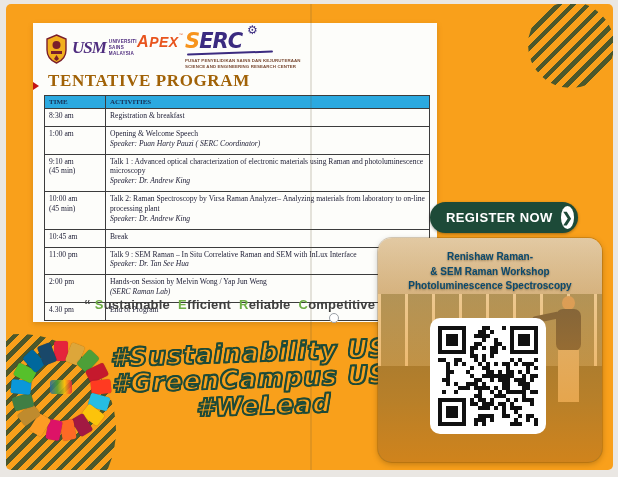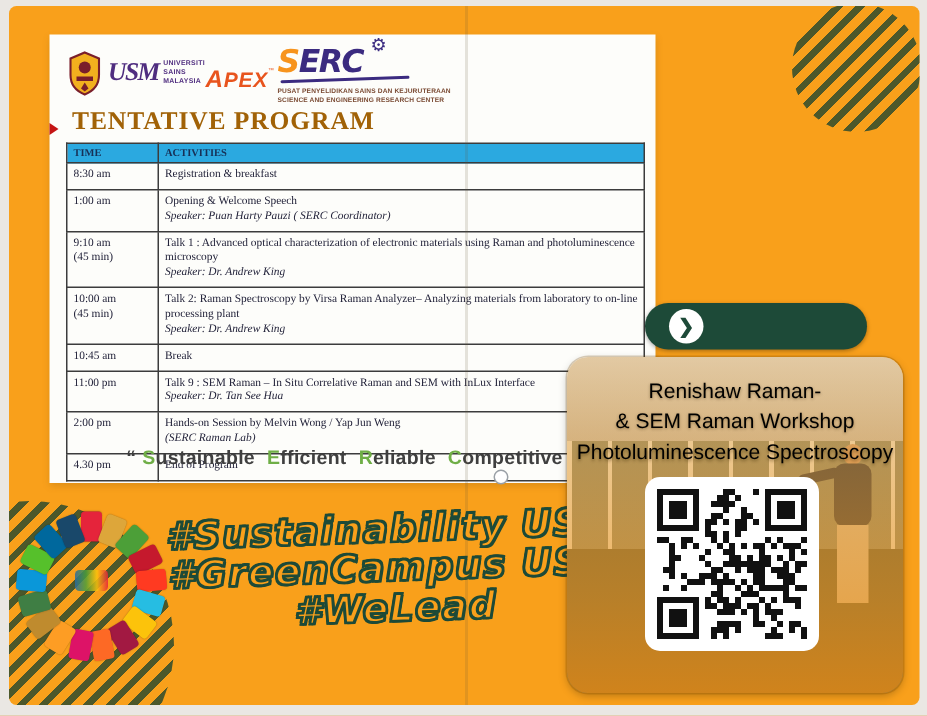--- a/index.html
+++ b/index.html
@@ -23,21 +23,21 @@
   
   .doc{position:absolute;left:27px;top:19px;width:404px;height:299px;background:#FDFDFA;
        box-shadow:0 2px 5px rgba(120,80,10,.25);}
   .logo-row{position:absolute;left:0;top:8px;width:100%;height:46px;}
   .crest{position:absolute;left:12px;top:3px;width:23px;height:30px;}
   .usm-wrap{position:absolute;left:39px;top:7px;display:flex;align-items:center;gap:3px;}
   .usm-acronym{font-size:17px;font-weight:bold;font-style:italic;color:var(--usm-purple,#4F2D7F);
        font-family:"Liberation Serif",serif;letter-spacing:-1px;}
   .usm-caption{display:flex;flex-direction:column;justify-content:center;}
   .usm-caption div{font-size:4.6px;font-weight:bold;color:var(--usm-purple,#4F2D7F);line-height:1.25;letter-spacing:.2px;}
-  .apex-wrap{position:absolute;left:104px;top:13px;display:flex;align-items:flex-start;}
+  .apex-wrap{position:absolute;left:104px;top:1px;display:flex;align-items:flex-start;}
   .apex-text{font-size:14px;font-weight:bold;font-style:italic;color:var(--apex-orange,#E8541D);letter-spacing:.5px;}
   .apex-text::first-letter{font-size:1.15em;}
   .apex-tm{font-size:4px;color:var(--apex-orange,#E8541D);vertical-align:top;}
   .serc-wrap{position:absolute;left:152px;top:0px;width:150px;}
   .serc-letters{font-size:21px;font-weight:bold;font-style:italic;letter-spacing:-1px;line-height:1;
        font-family:"DejaVu Sans",sans-serif;}
   .serc-s{color:var(--serc-orange,#F7941D);}
   .serc-erc{color:var(--serc-purple,#3B2B80);}
   .serc-gear{position:absolute;left:62px;top:-7px;font-size:12px;color:var(--serc-purple,#3B2B80);font-style:normal;}
   .serc-swoosh{position:absolute;left:2px;top:21px;width:86px;height:2.4px;background:var(--serc-purple,#3B2B80);
@@ -89,21 +89,21 @@
   .card-floor{position:absolute;left:0;top:128px;width:100%;height:96px;background:#57604f;}
   .person{position:absolute;left:168px;top:56px;width:56px;height:150px;}
   .person .head{position:absolute;left:16px;top:2px;width:13px;height:14px;border-radius:50%;background:#c9a285;}
   .person .torso{position:absolute;left:10px;top:15px;width:25px;height:42px;border-radius:7px;background:#2e3f55;}
   .person .arm{position:absolute;left:-14px;top:20px;width:28px;height:7px;border-radius:4px;background:#2e3f55;
       transform:rotate(-12deg);}
   .person .legs{position:absolute;left:12px;top:56px;width:21px;height:52px;background:#cfc4b0;}
   .card-tint{position:absolute;left:0;top:0;width:100%;height:100%;
       background:linear-gradient(rgba(248,158,28,.30), rgba(243,147,18,.62) 72%, rgba(238,140,15,.8));}
   .card-title{position:absolute;left:0;top:12px;width:100%;text-align:center;z-index:3;}
-  .card-title div{color:#000000;font-size:14px;font-weight:normal;line-height:1.45;
+  .card-title div{color:#0c4a6e;font-size:10px;font-weight:bold;line-height:1.45;
       text-shadow:0 1px 2px rgba(60,40,0,.45);font-family:"Liberation Sans",sans-serif;}
   .qr-panel{position:absolute;left:52px;top:80px;width:116px;height:116px;background:#fff;border-radius:10px;
       z-index:3;display:flex;align-items:center;justify-content:center;}
   .qr-panel svg{width:100px;height:100px;}
 
   
   .hashtags{position:absolute;left:92px;top:336px;width:330px;text-align:center;transform:rotate(-2deg);z-index:4;}
   .hashtags div{font-family:"DejaVu Sans",sans-serif;font-style:italic;font-weight:bold;font-size:25px;
       line-height:1.05;color:var(--orange,#F9A01B);letter-spacing:1px;
       -webkit-text-stroke:1.7px var(--dark-green,#1D4A38);
@@ -253,20 +253,21 @@
           </tbody>
       </table>
 
       <div class="tagline" id="tagline"><span>“</span><span class="word"><span class="lead">S</span><span>ustainable</span></span><span class="word"><span class="lead">E</span><span>fficient</span></span><span class="word"><span class="lead">R</span><span>eliable</span></span><span class="word"><span class="lead">C</span><span>ompetitive</span></span><span>”</span></div>
       <div class="circle-marker"></div>
     </div>
 
     <div class="crease"></div>
 
     <button class="register">
+      <span class="reg-label">REGISTER NOW</span>
       <span class="reg-circle">
         <span class="reg-arrow">❯</span>
       </span>
     </button>
 
     <div class="card">
       <div class="card-ceiling"></div>
       <div class="card-mid"></div>
       <div class="card-floor"></div>
       <div class="person">

